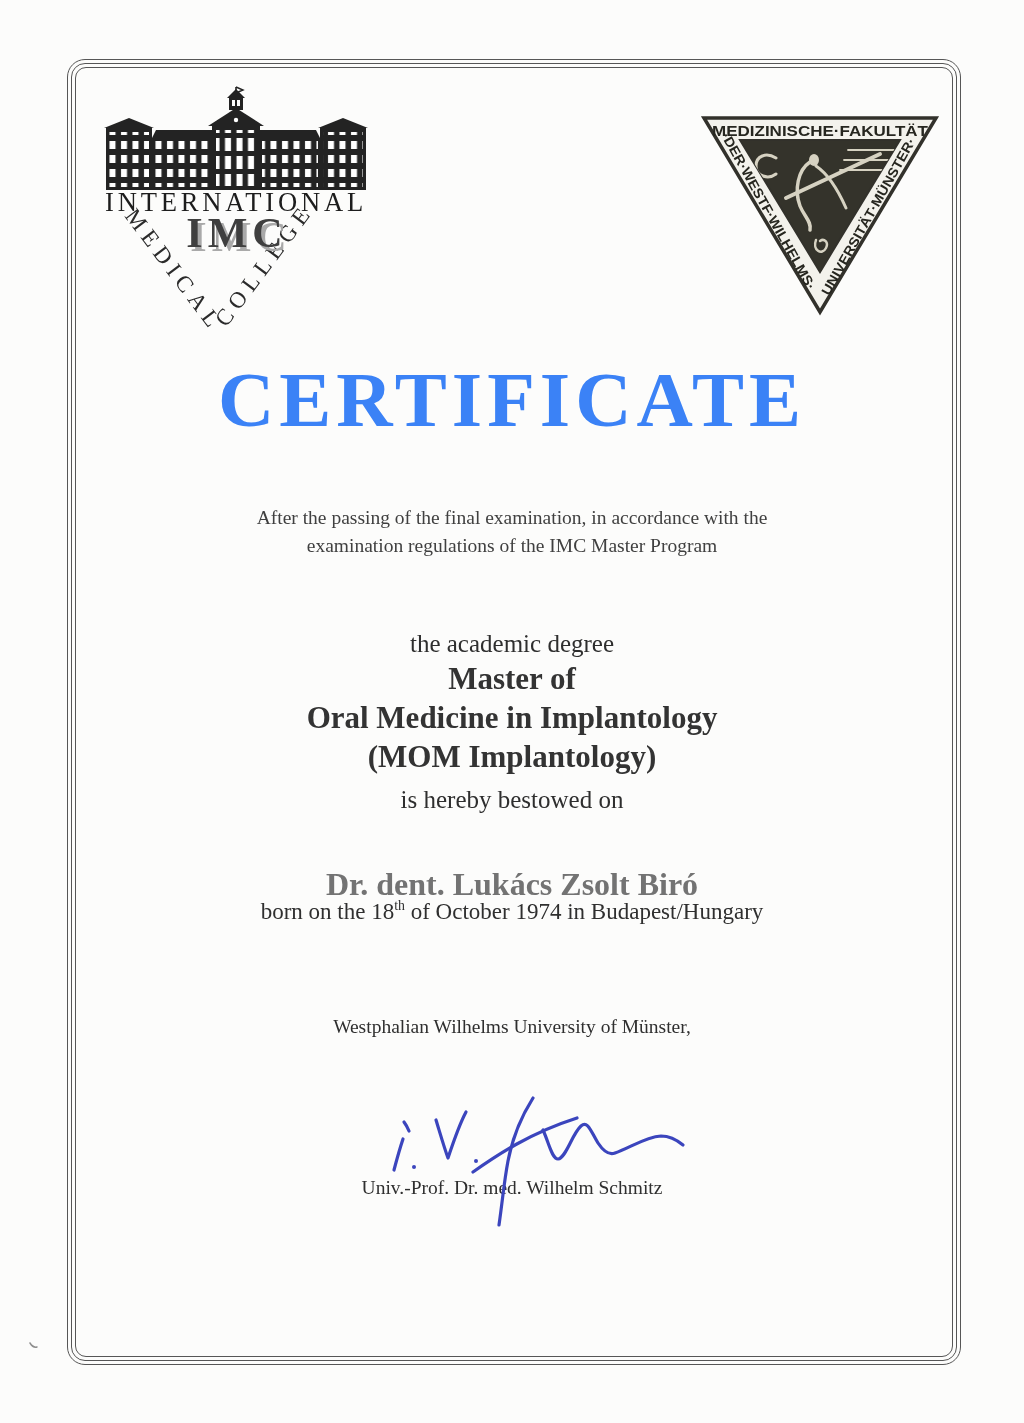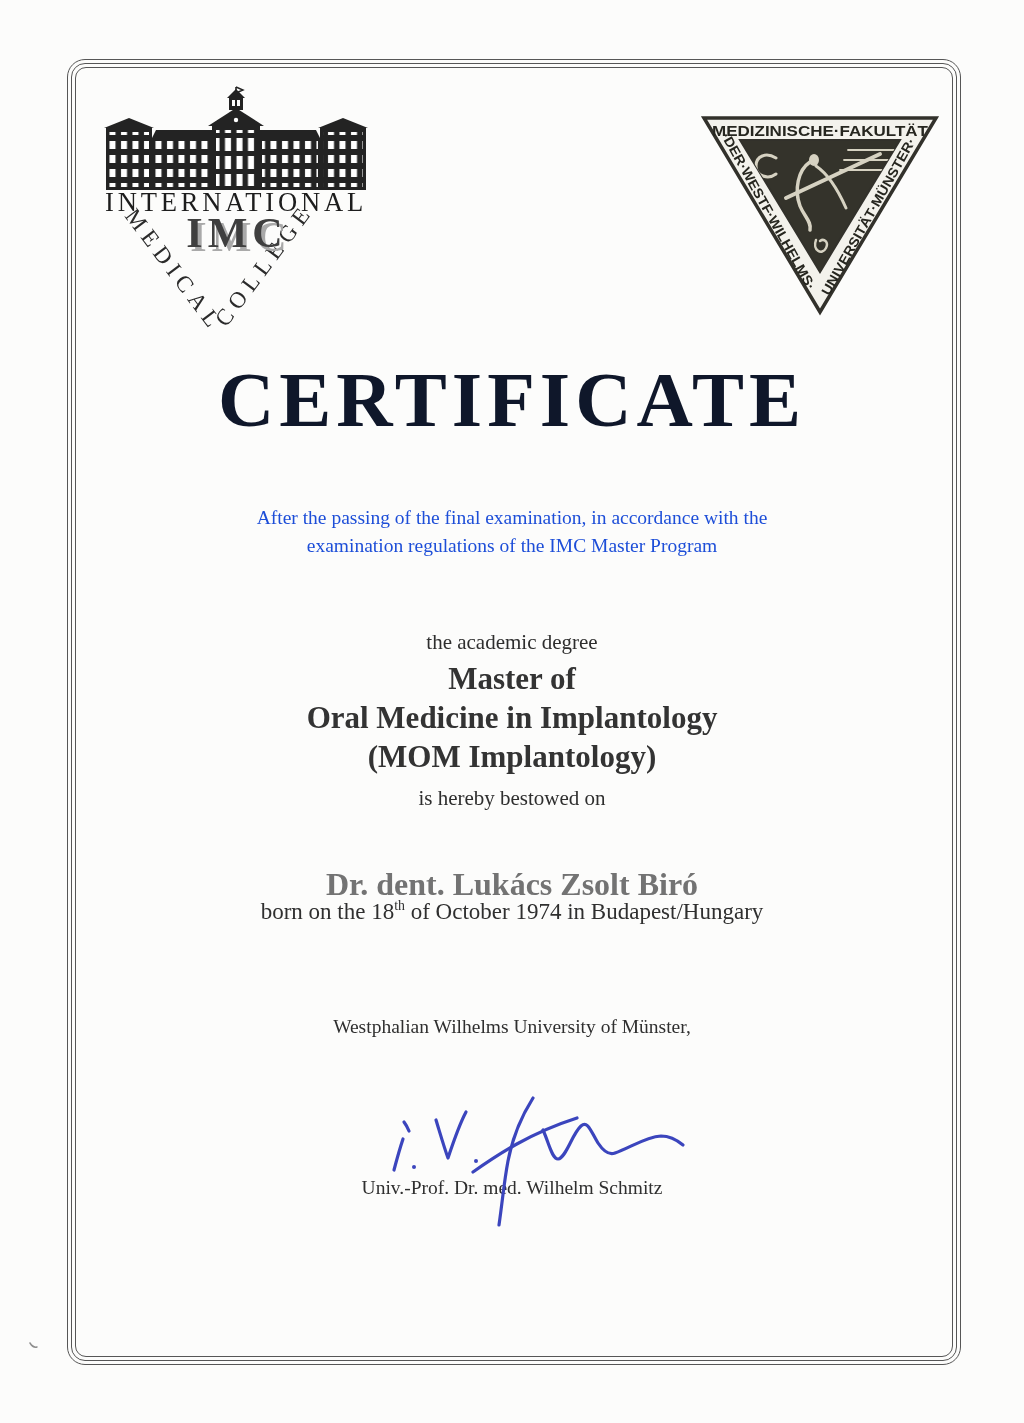--- a/index.html
+++ b/index.html
@@ -12,25 +12,25 @@
   .frame { position:absolute; border:1.5px solid #565656; box-sizing:border-box; }
   .frame-1 { left:67px; top:59px; width:894px; height:1306px; border-radius:18px; }
   .frame-2 { left:71px; top:63px; width:886px; height:1298px; border-radius:14px; }
   .frame-3 { left:75px; top:67px; width:878px; height:1290px; border-radius:11px; }
 
   .abs { position:absolute; }
   .center { position:absolute; left:0; right:0; text-align:center; }
 
   .cert-title {
     top:355px; font-size:78px; font-weight:bold; letter-spacing:5px;
-    color:#0f172a; font-family:"Liberation Serif", serif;
+    color:#3b82f6; font-family:"Liberation Serif", serif;
   }
-  .intro { top:504px; font-size:19.5px; line-height:28px; color:#1d4ed8; }
+  .intro { top:504px; font-size:19.5px; line-height:28px; color:#404040; }
 
-  .lead-small { font-size:21px; color:#2e2e2e; }
+  .lead-small { font-size:25px; color:#2e2e2e; }
   .degree-line { font-size:31px; font-weight:bold; color:#333333; }
   .lead-academic { top:630px; }
   .degree-1 { top:661px; }
   .degree-2 { top:700px; }
   .degree-3 { top:739px; }
   .lead-bestow { top:786px; }
 
   .recipient-name { top:866px; font-size:32px; font-weight:bold; color:#737373; }
   .born-line { top:899px; font-size:23px; }
   sup { font-size:0.6em; vertical-align:super; line-height:0; }

